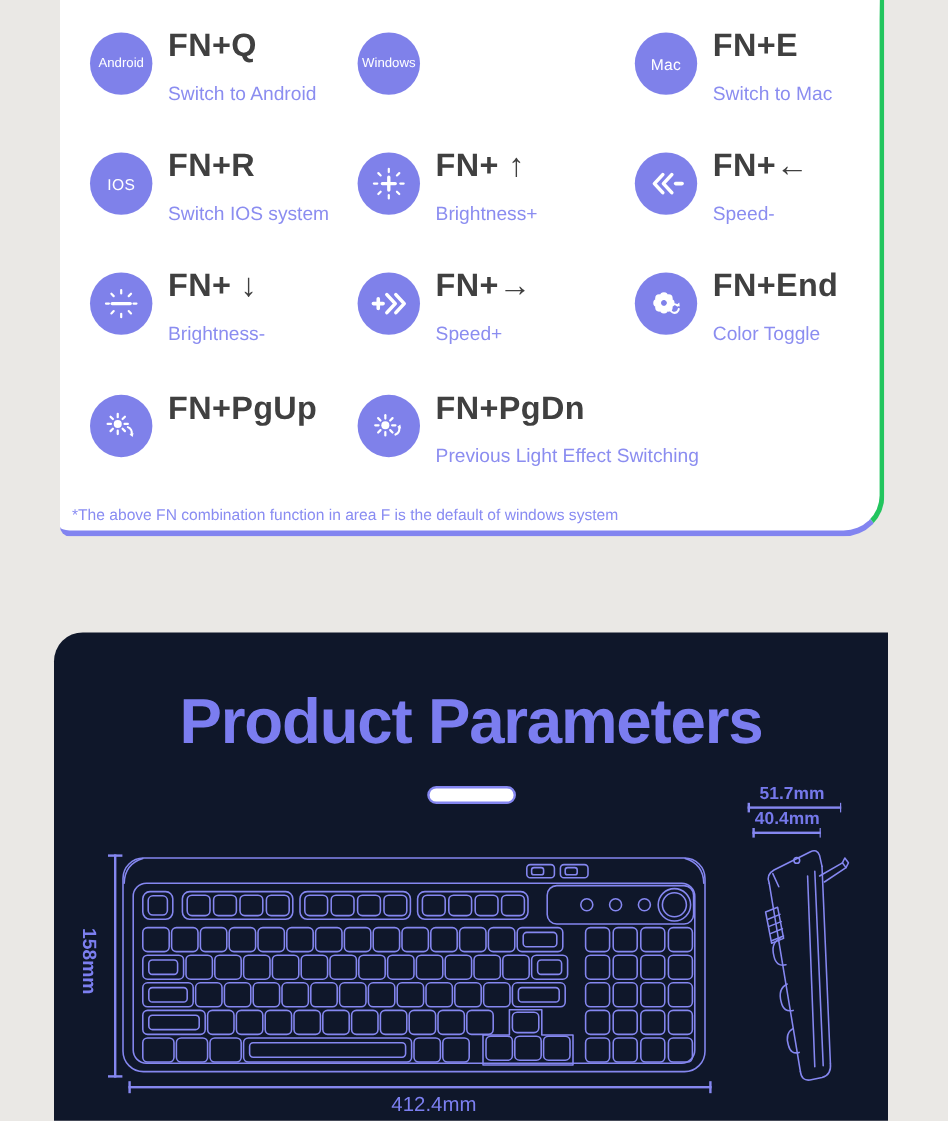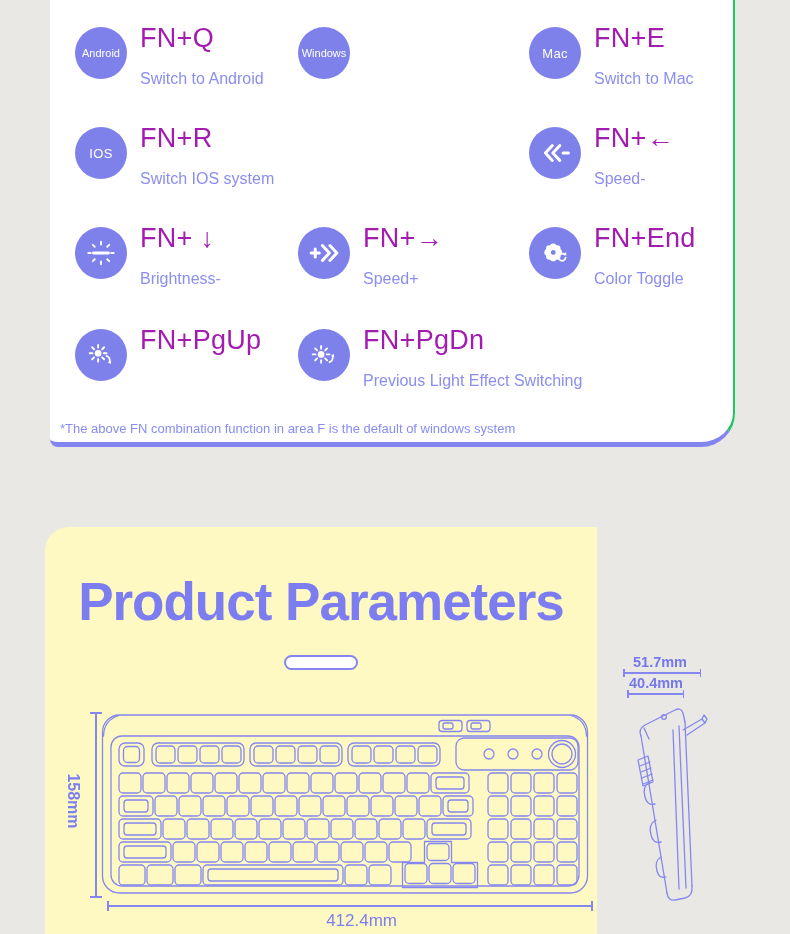--- a/index.html
+++ b/index.html
@@ -4,42 +4,42 @@
 <style>
   html,body{margin:0;padding:0}
   body{
     width:790px;height:934px;position:relative;overflow:hidden;
     background:#eae8e5;
     font-family:"Liberation Sans","DejaVu Sans",sans-serif;
   }
   
   .fn-card{
     position:absolute;left:50px;top:0;width:683px;height:442px;background:#fff;
-    border-right:2px solid #22c55e;border-bottom:5px solid #8284f0;
+    border-right:4px solid #22c55e;border-bottom:5px solid #8284f0;
     border-radius:0 0 34px 8px;
   }
   .fn-item{position:absolute;display:flex;align-items:flex-start;gap:13px}
   .r1{top:27px}.r2{top:127px}.r3{top:227px}.r4{top:329px}
   .c1{left:25px}.c2{left:248px}.c3{left:479px}
   .badge{
     width:52px;height:52px;border-radius:50%;background:#7f81ea;flex:none;
     display:flex;align-items:center;justify-content:center;color:#fff;
   }
   .badge-txt-sm{font-size:11px}
   .badge-txt-md{font-size:13px;letter-spacing:.3px}
   .fn-text{margin-top:-4px}
-  .fn-title{font-size:27px;font-weight:normal;color:#a21caf;letter-spacing:.3px;white-space:nowrap}
+  .fn-title{font-size:27px;font-weight:bold;color:#404040;letter-spacing:.3px;white-space:nowrap}
   .fn-desc{font-size:16px;color:#8b8df0;margin-top:16px;white-space:nowrap}
   .i10 .fn-desc{white-space:normal;max-width:120px;line-height:17px}
   .footnote{
     position:absolute;left:10px;bottom:6px;font-size:13px;color:#898cf2;white-space:nowrap;
   }
   
   .params-card{
-    position:absolute;left:45px;top:527px;width:552px;height:407px;background:#fef9c3;
+    position:absolute;left:45px;top:527px;width:695px;height:407px;background:#0f172a;
     border-radius:24px 0 0 0;
   }
   .heading{
     position:absolute;top:44px;left:0;right:0;margin:0;text-align:center;
     font-size:53px;font-weight:bold;color:#7b7df0;letter-spacing:-1px;
   }
   .pill{
     position:absolute;left:50%;top:128px;transform:translateX(-50%);
     width:70px;height:11px;border:2px solid #8486f0;border-radius:8px;background:#fff;
   }
@@ -105,20 +105,43 @@
   <div class="fn-item r2 c1">
     <div class="badge">
       <span class="badge-txt-md">IOS</span>
     </div>
     <div class="fn-text">
       <div class="fn-title">FN+R</div>
       <div class="fn-desc">Switch IOS system</div>
     </div>
   </div>
 
+  <div class="fn-item r2 c2">
+    <div class="badge">
+      <svg width="28" height="28" viewBox="0 0 26 26">
+        <g stroke="#fff" stroke-width="2.6" stroke-linecap="round" fill="none">
+            <path d="M13 8v10M8 13h10"></path>
+          </g>
+        <g stroke="#fff" stroke-width="1.7" stroke-linecap="round" fill="none">
+          <path d="M13 1.5v2.6"></path>
+            <path d="M13 21.9v2.6"></path>
+            <path d="M1.5 13h2.6"></path>
+            <path d="M21.9 13h2.6"></path>
+          <path d="M4.9 4.9l1.8 1.8"></path>
+            <path d="M19.3 19.3l1.8 1.8"></path>
+            <path d="M21.1 4.9l-1.8 1.8"></path>
+            <path d="M6.7 19.3l-1.8 1.8"></path>
+        </g>
+      </svg>
+    </div>
+    <div class="fn-text">
+      <div class="fn-title">FN+ ↑</div>
+      <div class="fn-desc">Brightness+</div>
+    </div>
+  </div>
 
   <div class="fn-item r2 c3">
     <div class="badge">
       <svg width="30" height="26" viewBox="0 0 28 24">
         <g stroke="#fff" stroke-width="2.8" fill="none" stroke-linecap="round" stroke-linejoin="round">
           <path d="M11.5 5L5 12l6.5 7"></path>
             <path d="M18.5 5L12 12l6.5 7"></path>
             <path d="M21.5 12h5"></path>
         </g>
       </svg>

